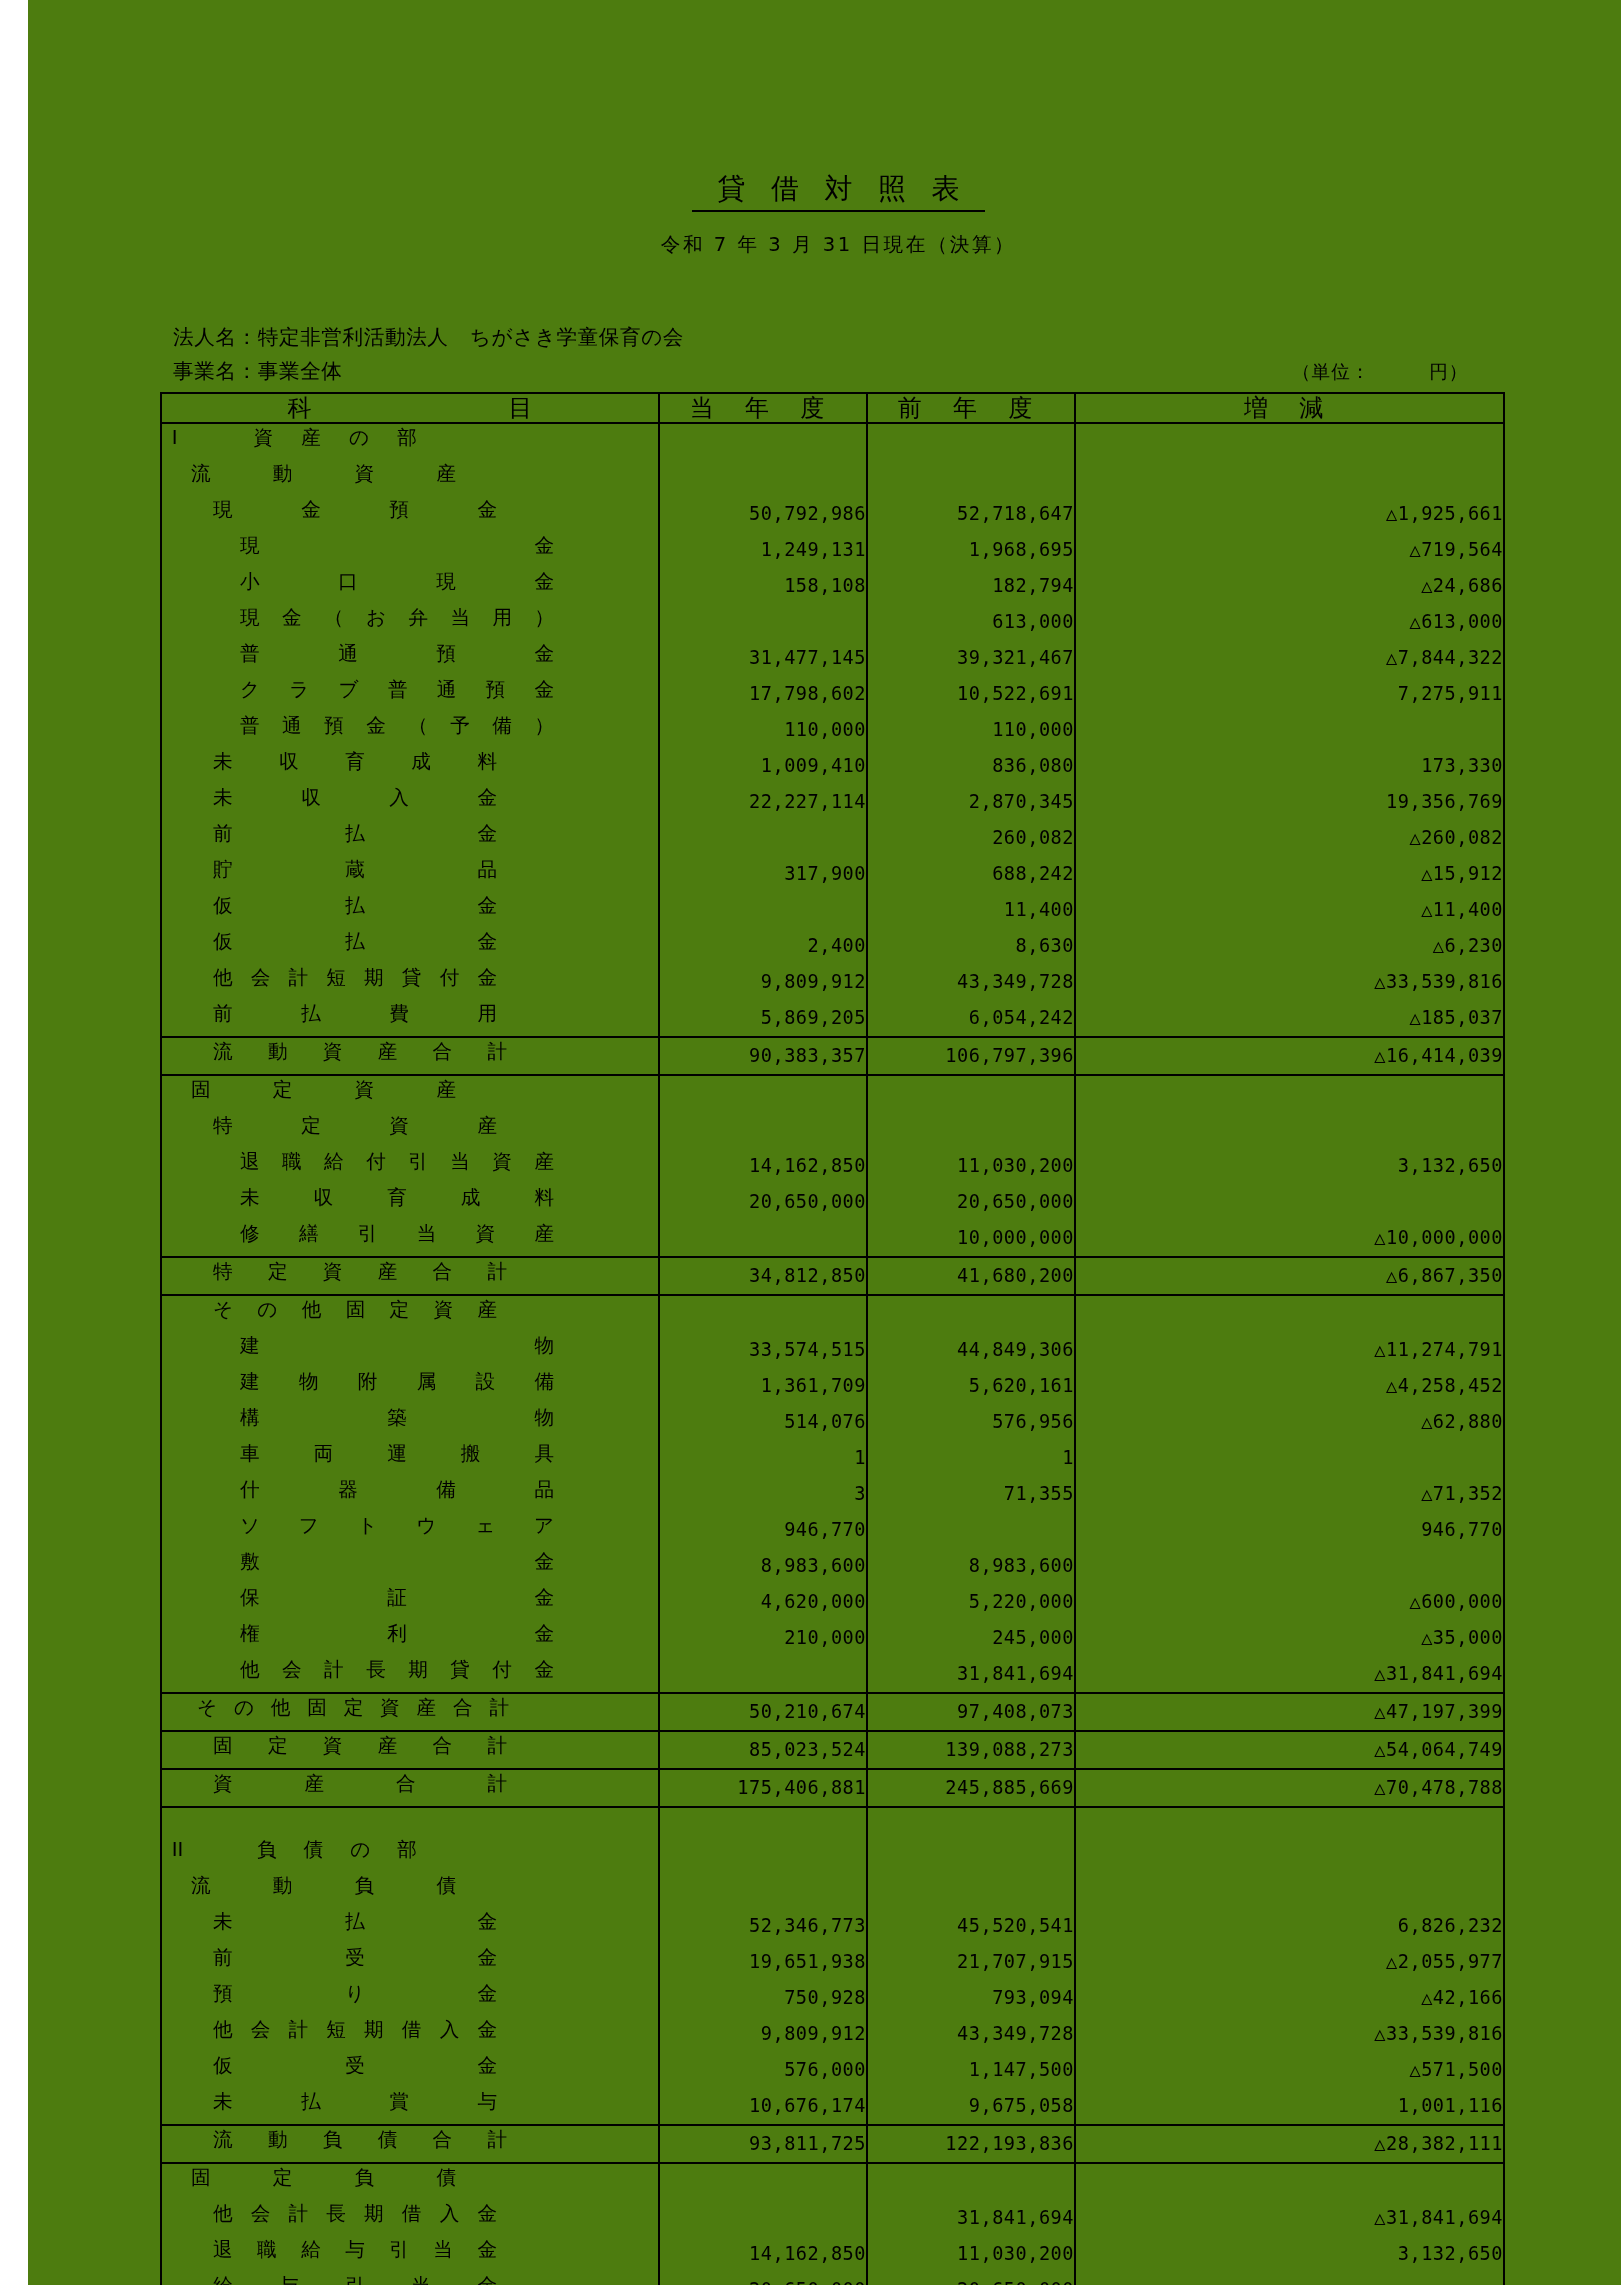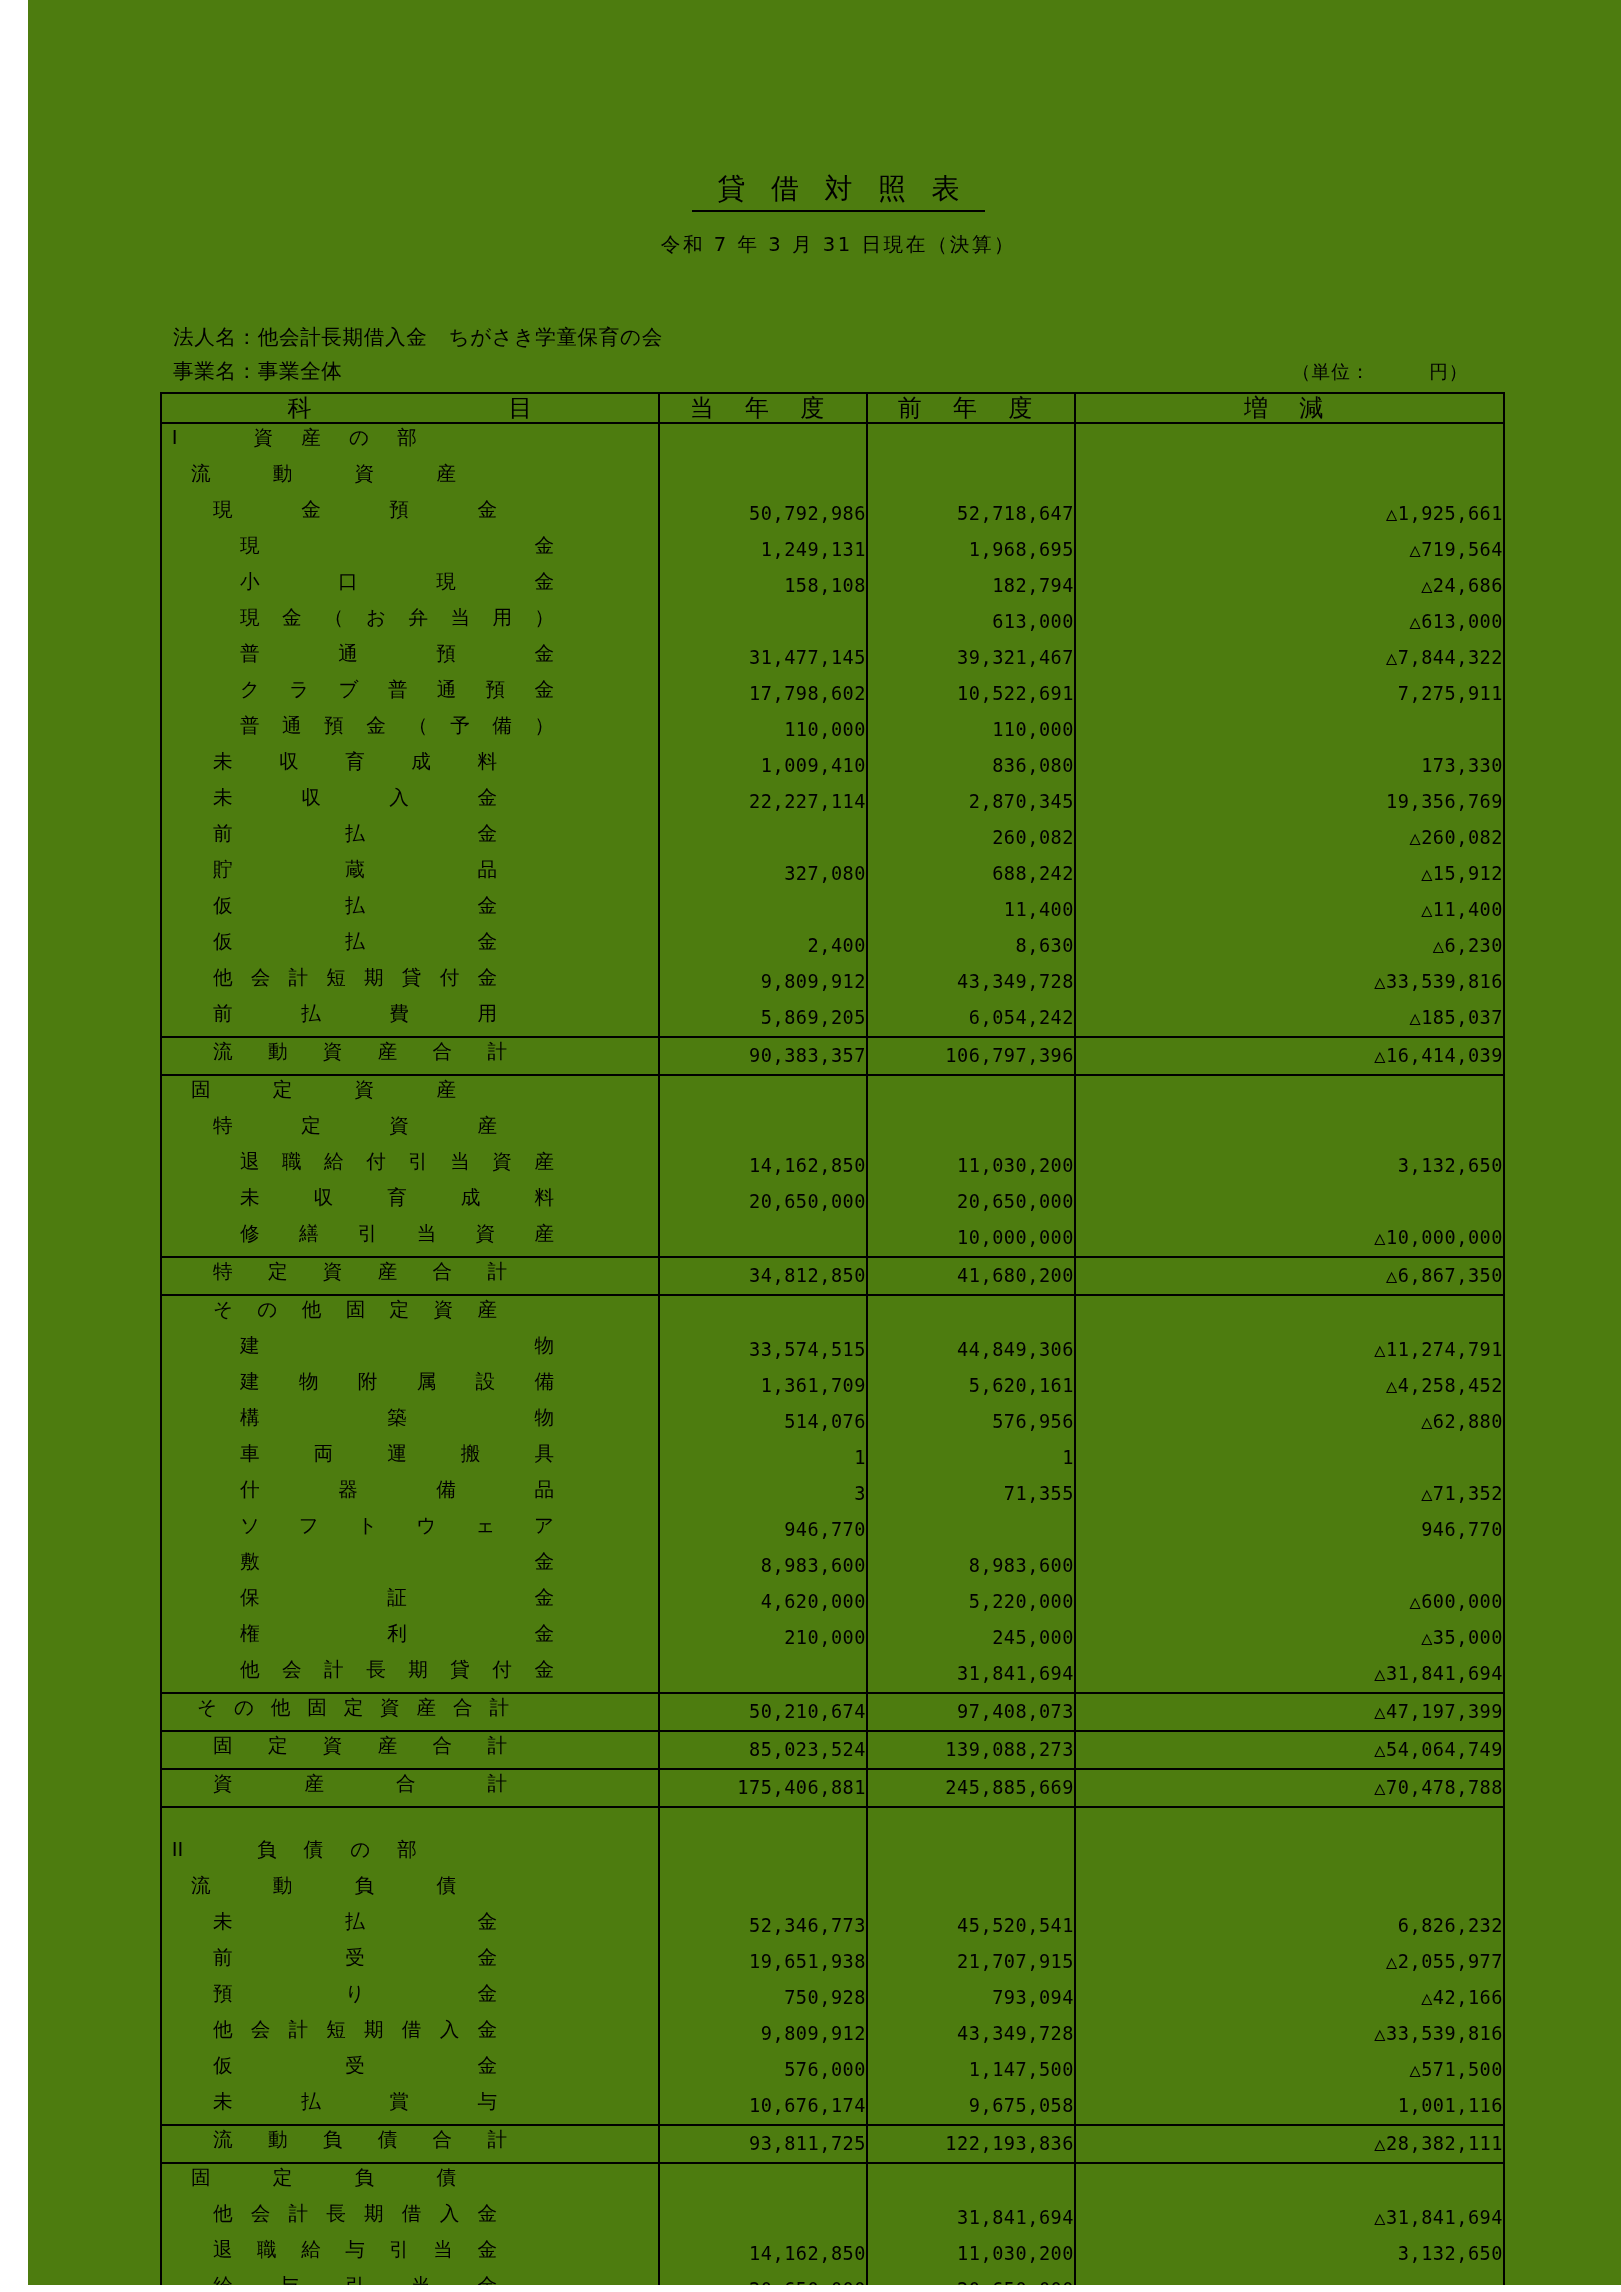--- a/index.html
+++ b/index.html
@@ -144,21 +144,21 @@
 </head>
 <body>
 
 <div id="page">
 
   <div id="title-wrap">
     <span id="doc-title">貸借対照表</span>
   </div>
   <div id="doc-subtitle">令和 7 年 3 月 31 日現在（決算）</div>
 
-  <div class="org-line" id="org-corp">法人名：他会計長期借入金　ちがさき学童保育の会</div>
+  <div class="org-line" id="org-corp">法人名：特定非営利活動法人　ちがさき学童保育の会</div>
   <div class="org-line" id="org-biz">事業名：事業全体</div>
   <div id="unit-note">（単位：　　　円）</div>
 
   <table id="bs-table">
     <colgroup>
       <col class="c-item">
       <col class="c-num">
       <col class="c-num">
       <col class="c-num3">
     </colgroup>
@@ -240,21 +240,21 @@
           <td class="num sep-l">19,356,769</td>
         </tr>
         <tr>
           <td class="item lv2"><span class="lbl">前払金</span></td>
           <td class="num sep-l"></td>
           <td class="num sep-l">260,082</td>
           <td class="num sep-l">△260,082</td>
         </tr>
         <tr>
           <td class="item lv2"><span class="lbl">貯蔵品</span></td>
-          <td class="num sep-l">327,080</td>
+          <td class="num sep-l">317,900</td>
           <td class="num sep-l">688,242</td>
           <td class="num sep-l">△15,912</td>
         </tr>
         <tr>
           <td class="item lv2"><span class="lbl">仮払金</span></td>
           <td class="num sep-l"></td>
           <td class="num sep-l">11,400</td>
           <td class="num sep-l">△11,400</td>
         </tr>
         <tr>

